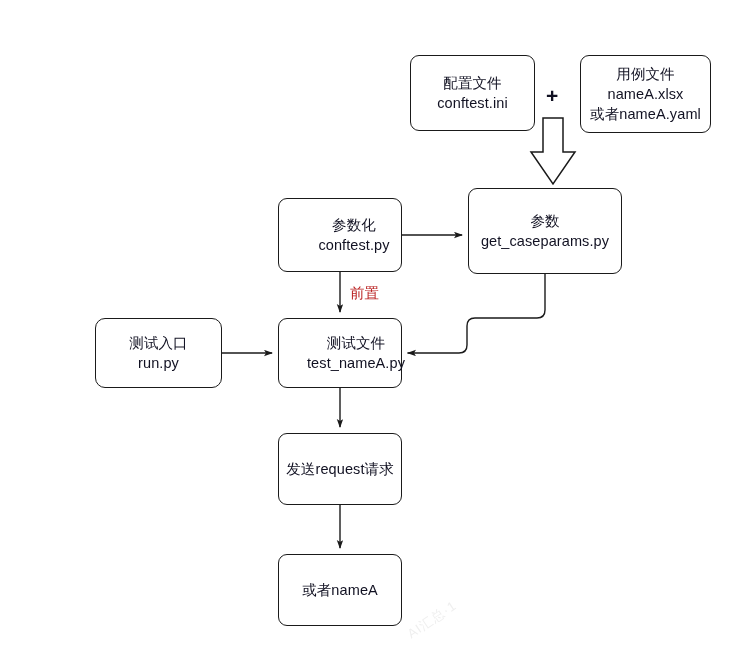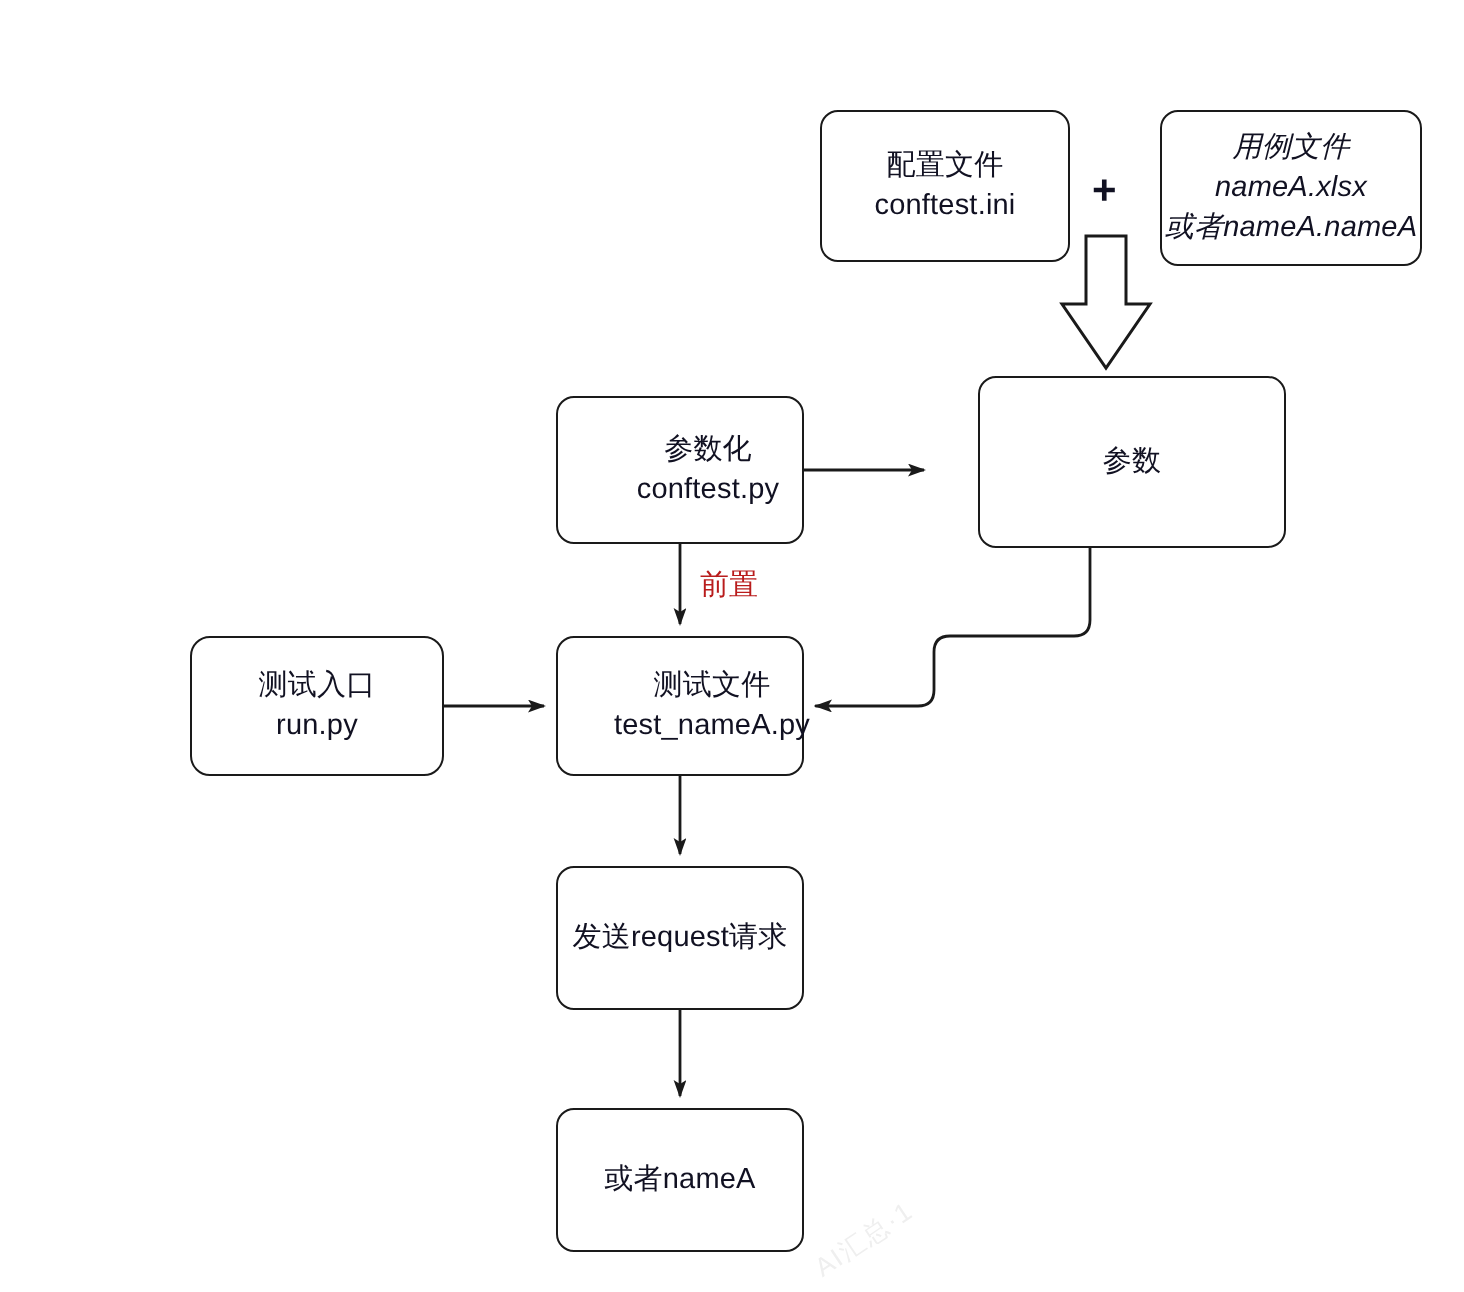--- a/index.html
+++ b/index.html
@@ -108,33 +108,34 @@
     <g>
       <path d="M308,505 L308,548" fill="none" stroke="#1a1a1a" stroke-width="1.4" marker-end="url(#arrowhead)"></path>
     </g>
   </svg>
 
   <div class="node" style="left:378px; top:55px; width:125px; height:76px;">
     <span class="line">配置文件</span>
     <span class="line">conftest.ini</span>
   </div>
 
-  <div class="node" style="left:548px; top:55px; width:131px; height:78px;font-style:italic;">
+  <div class="node" style="left:548px; top:55px; width:131px; height:78px;">
     <span class="line">用例文件</span>
     <span class="line">nameA.xlsx</span>
-    <span class="line">或者nameA.nameA</span>
+    <span class="line">或者nameA.yaml</span>
   </div>
 
   <div class="node" style="left:246px; top:198px; width:124px; height:74px;padding-left:28px;">
     <span class="line">参数化</span>
     <span class="line">conftest.py</span>
   </div>
 
-  <div class="node" style="left:457px; top:188px; width:154px; height:86px;">
+  <div class="node" style="left:436px; top:188px; width:154px; height:86px;">
     <span class="line">参数</span>
+    <span class="line">get_caseparams.py</span>
   </div>
 
   <div class="node" style="left:63px; top:318px; width:127px; height:70px;border-radius:10px;">
     <span class="line">测试入口</span>
     <span class="line">run.py</span>
   </div>
 
   <div class="node" style="left:246px; top:318px; width:124px; height:70px;padding-left:32px;">
     <span class="line">测试文件</span>
     <span class="line">test_nameA.py</span>

